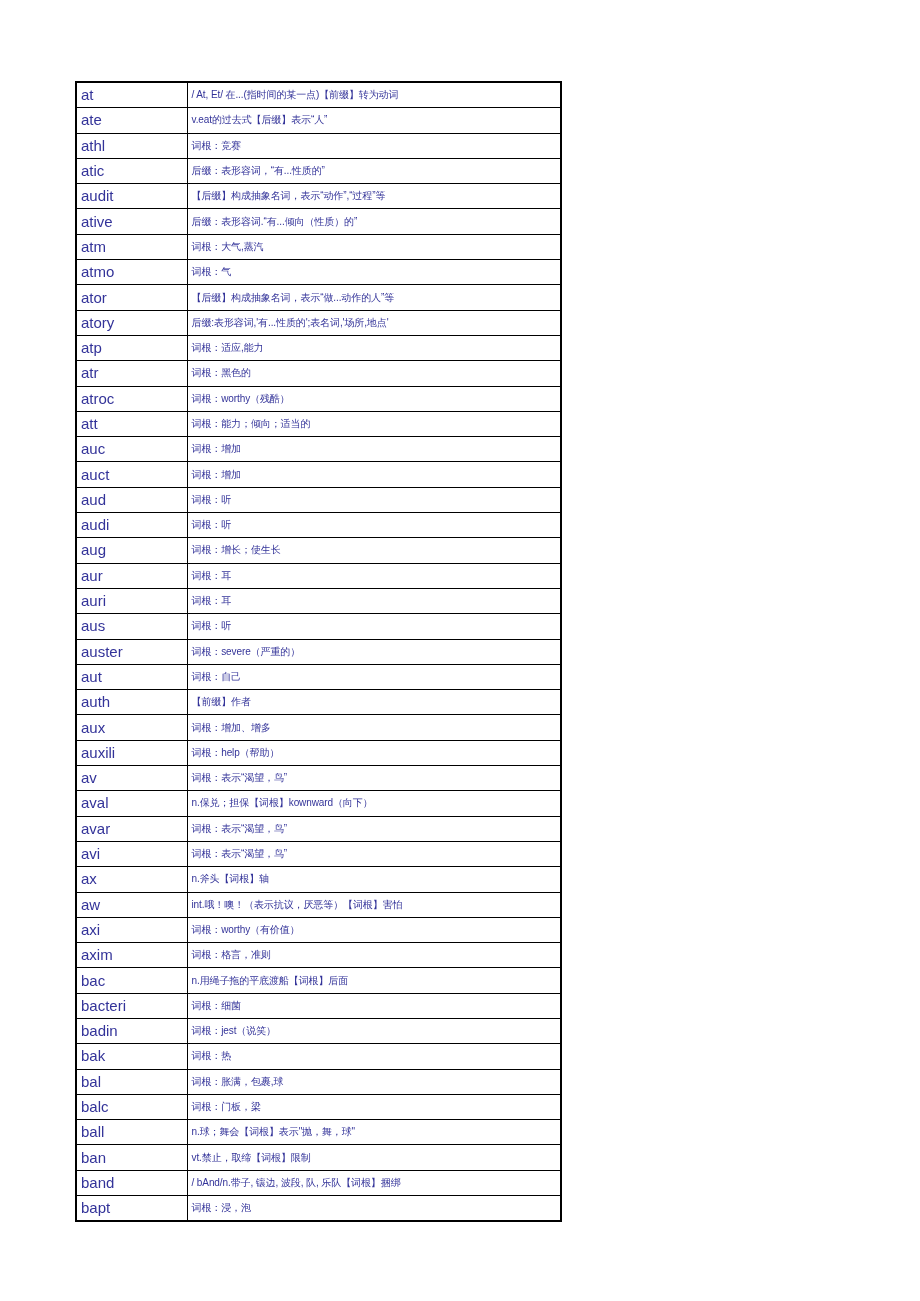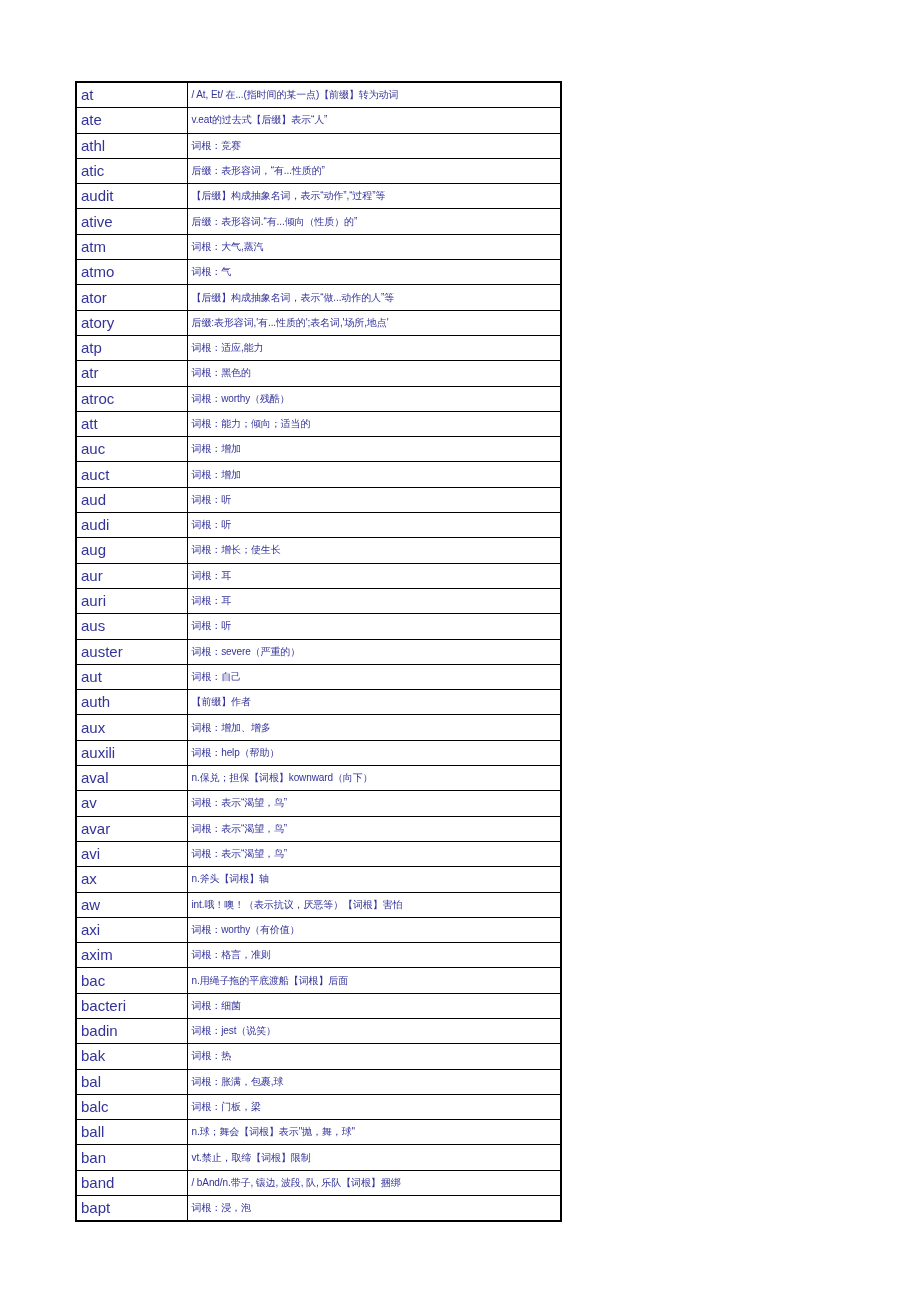--- a/index.html
+++ b/index.html
@@ -174,26 +174,26 @@
           </tr>
           <tr>
             <td class="term">aux</td>
             <td class="def">词根：增加、增多</td>
           </tr>
           <tr>
             <td class="term">auxili</td>
             <td class="def">词根：help（帮助）</td>
           </tr>
           <tr>
+            <td class="term">av</td>
+            <td class="def">词根：表示“渴望，鸟”</td>
+          </tr>
+          <tr>
             <td class="term">aval</td>
             <td class="def">n.保兑；担保【词根】kownward（向下）</td>
-          </tr>
-          <tr>
-            <td class="term">av</td>
-            <td class="def">词根：表示“渴望，鸟”</td>
           </tr>
           <tr>
             <td class="term">avar</td>
             <td class="def">词根：表示“渴望，鸟”</td>
           </tr>
           <tr>
             <td class="term">avi</td>
             <td class="def">词根：表示“渴望，鸟”</td>
           </tr>
           <tr>

